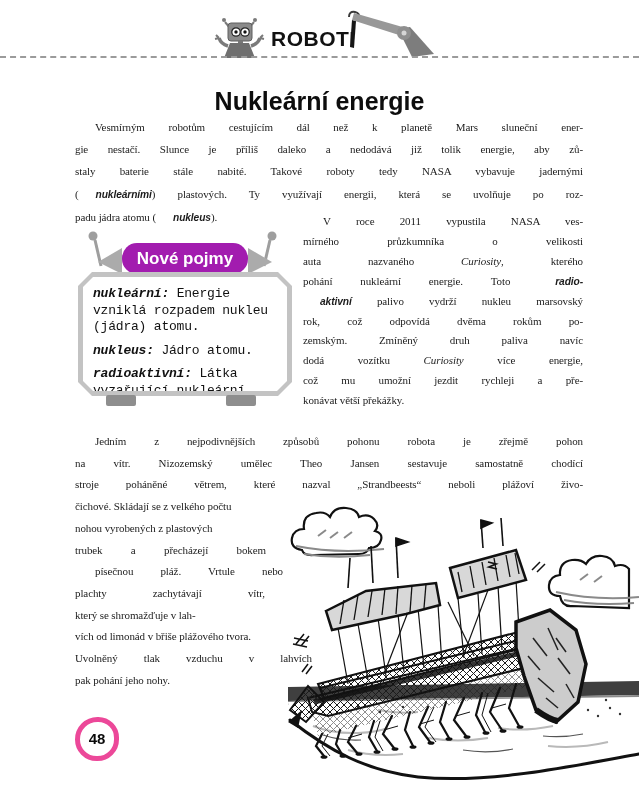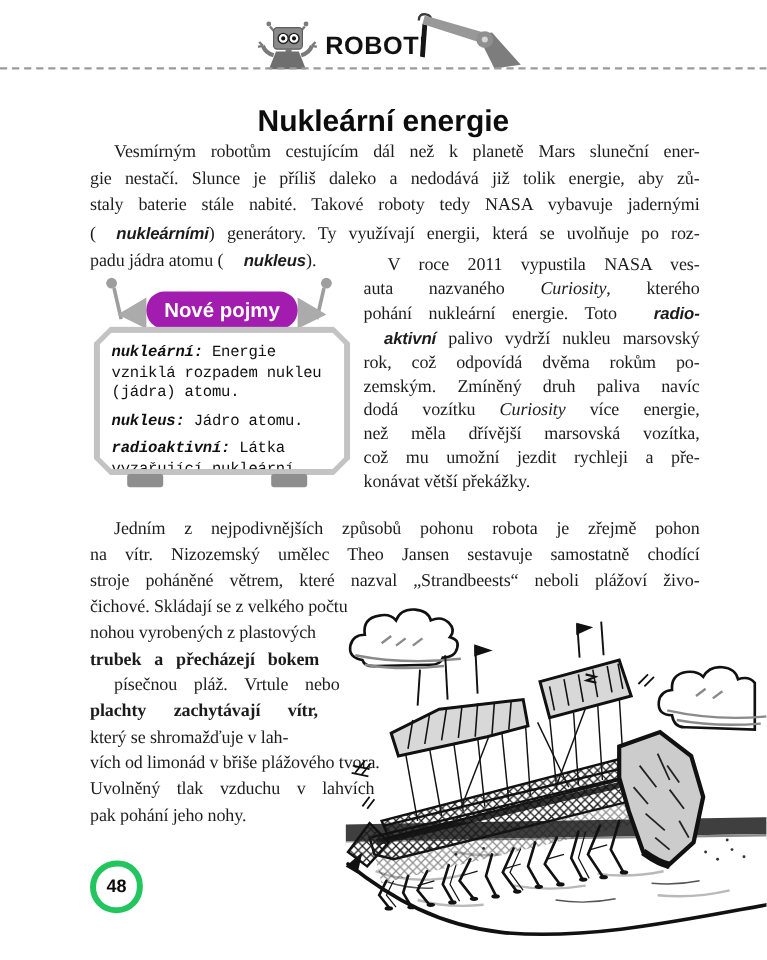--- a/index.html
+++ b/index.html
@@ -8,21 +8,21 @@
   
   .top-rule{position:absolute;top:56px;left:0;width:639px;height:0;border-top:2px dashed #9b9b9b;}
   .brand{position:absolute;left:271px;top:27px;font-family:"Liberation Sans",sans-serif;
          font-weight:bold;font-size:21px;letter-spacing:.5px;color:#111;}
   .robot-ic{position:absolute;left:212px;top:13px;}
   .arm-ic{position:absolute;left:342px;top:4px;}
   
   .article-title{position:absolute;left:0;top:87px;width:639px;text-align:center;
         font-family:"Liberation Sans",sans-serif;font-weight:bold;font-size:25px;color:#0d0d0d;}
   
-  .tblock{position:absolute;font-size:15px;}
+  .tblock{position:absolute;font-size:11px;}
   .intro{left:75px;top:116px;width:508px;line-height:22.2px;}
   .nasa{left:303px;top:212px;width:280px;line-height:19.9px;}
   .wind{left:75px;top:431px;width:508px;line-height:21.7px;}
   .tline{text-align:left;letter-spacing:-0.1px;}
   .just{text-align:justify;text-align-last:justify;}
   .ind{text-indent:20px;}
   .bi{font-family:"Liberation Sans",sans-serif;font-weight:bold;font-style:italic;font-size:.93em;margin-left:17px;}
   .it{font-style:italic;}
   
   .nt-ant{position:absolute;left:84px;top:228px;}
@@ -37,21 +37,21 @@
         calc(100% - 10px) 100%,10px 100%,0 calc(100% - 10px),0 10px);}
   .nt-content{padding:9px 10px 0 10px;}
   .nt-entry{margin-bottom:7px;font-family:Liberation Mono, monospace;font-size:13px;
         line-height:16.5px;color:#111;letter-spacing:-0.2px;}
   .nt-term{font-weight:bold;font-style:italic;}
   .nt-foot{position:absolute;top:395px;width:30px;height:11px;background:#8e8e8e;border-radius:2px;}
   .nt-foot.l{left:106px;} .nt-foot.r{left:226px;}
   
   .illus{position:absolute;left:288px;top:488px;}
   
-  .badge{position:absolute;left:75px;top:717px;width:34px;height:34px;border:5px solid #22c55e;
+  .badge{position:absolute;left:75px;top:717px;width:34px;height:34px;border:5px solid #ec4899;
         border-radius:52% 48% 50% 50%;text-align:center;line-height:34px;background:#fff;
         font-family:"Liberation Sans",sans-serif;font-weight:bold;font-size:15px;color:#0a0a0a;}
 </style>
 </head>
 <body>
 
 <div class="page">
 
   <svg class="robot-ic" width="55" height="45" viewBox="0 0 55 45">
     <line x1="13" y1="9" x2="18" y2="15" stroke="#7a7a7a" stroke-width="2"></line>
@@ -80,21 +80,21 @@
     <circle cx="62" cy="29" r="2.5" fill="#d6d6d6"></circle>
   </svg>
   <div class="top-rule"></div>
 
   <div class="article-title">Nukleární energie</div>
 
   <div class="tblock intro">
       <div class="tline just ind"><span>Vesmírným robotům cestujícím dál než k planetě Mars sluneční ener-</span></div>
       <div class="tline just"><span>gie nestačí. Slunce je příliš daleko a nedodává již tolik energie, aby zů-</span></div>
       <div class="tline just"><span>staly baterie stále nabité. Takové roboty tedy NASA vybavuje jadernými</span></div>
-      <div class="tline just"><span>(</span><span class="bi">nukleárními</span><span>) generátory. Ty využívají energii, která se uvolňuje po roz-</span></div>
+      <div class="tline just"><span>(</span><span class="bi">nukleárními</span><span>) plastových. Ty využívají energii, která se uvolňuje po roz-</span></div>
       <div class="tline"><span>padu jádra atomu (</span><span class="bi">nukleus</span><span>).</span></div>
     </div>
 
   <svg class="nt-ant" width="200" height="50" viewBox="0 0 200 50">
     <line x1="11" y1="12" x2="17" y2="38" stroke="#9e9e9e" stroke-width="3"></line>
     <circle cx="9" cy="8" r="4.5" fill="#9e9e9e"></circle>
     <line x1="186" y1="12" x2="180" y2="38" stroke="#9e9e9e" stroke-width="3"></line>
     <circle cx="188" cy="8" r="4.5" fill="#9e9e9e"></circle>
     <polygon points="38,20 38,46 14,34" fill="#ababab"></polygon>
     <polygon points="164,20 164,46 188,34" fill="#ababab"></polygon>
@@ -118,40 +118,40 @@
           <span>Látka vyzařující nukleární plachty.</span>
         </div>
       </div>
     </div>
   </div>
   <div class="nt-foot l"></div>
   <div class="nt-foot r"></div>
 
   <div class="tblock nasa">
       <div class="tline just ind"><span>V roce 2011 vypustila NASA ves-</span></div>
+      <div class="tline just"><span>mírného průzkumníka o velikosti</span></div>
       <div class="tline just"><span>auta nazvaného </span><span class="it">Curiosity</span><span>, kterého</span></div>
       <div class="tline just"><span>pohání nukleární energie. Toto </span><span class="bi">radio-</span></div>
       <div class="tline just"><span class="bi">aktivní</span><span> palivo vydrží nukleu marsovský</span></div>
       <div class="tline just"><span>rok, což odpovídá dvěma rokům po-</span></div>
       <div class="tline just"><span>zemským. Zmíněný druh paliva navíc</span></div>
       <div class="tline just"><span>dodá vozítku </span><span class="it">Curiosity</span><span> více energie,</span></div>
-      <div class="tline just"><span>než měla dřívější marsovská vozítka,</span></div>
       <div class="tline just"><span>což mu umožní jezdit rychleji a pře-</span></div>
       <div class="tline"><span>konávat větší překážky.</span></div>
     </div>
 
   <div class="tblock wind">
       <div class="tline just ind"><span>Jedním z nejpodivnějších způsobů pohonu robota je zřejmě pohon</span></div>
       <div class="tline just"><span>na vítr. Nizozemský umělec Theo Jansen sestavuje samostatně chodící</span></div>
       <div class="tline just"><span>stroje poháněné větrem, které nazval „Strandbeests“ neboli plážoví živo-</span></div>
       <div class="tline"><span>čichové. Skládají se z velkého počtu</span></div>
       <div class="tline"><span>nohou vyrobených z plastových</span></div>
-      <div class="tline just" style="width: 191px; font-weight: bold;"><span>trubek a přecházejí bokem</span></div>
+      <div class="tline just" style="width: 191px;"><span>trubek a přecházejí bokem</span></div>
       <div class="tline just" style="width: 188px; margin-left: 20px;"><span>písečnou pláž. Vrtule nebo</span></div>
-      <div class="tline just" style="width: 190px; font-weight: bold;"><span>plachty zachytávají vítr,</span></div>
+      <div class="tline just" style="width: 190px;"><span>plachty zachytávají vítr,</span></div>
       <div class="tline"><span>který se shromažďuje v lah-</span></div>
       <div class="tline"><span>vích od limonád v břiše plážového tvora.</span></div>
       <div class="tline just" style="width: 237px;"><span>Uvolněný tlak vzduchu v lahvích</span></div>
       <div class="tline"><span>pak pohání jeho nohy.</span></div>
     </div>
 
   <svg class="illus" width="351" height="312" viewBox="0 0 351 312">
     <defs>
       <pattern id="xh" width="7" height="7" patternUnits="userSpaceOnUse">
         <path d="M0,7 L7,0 M0,0 L7,7" stroke="#1c1c1c" stroke-width="1" fill="none"></path>

